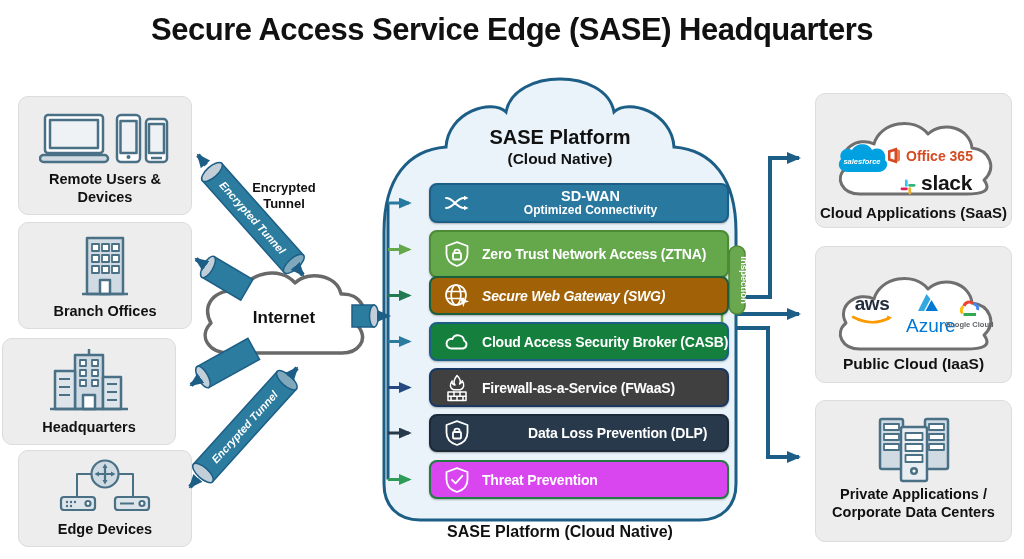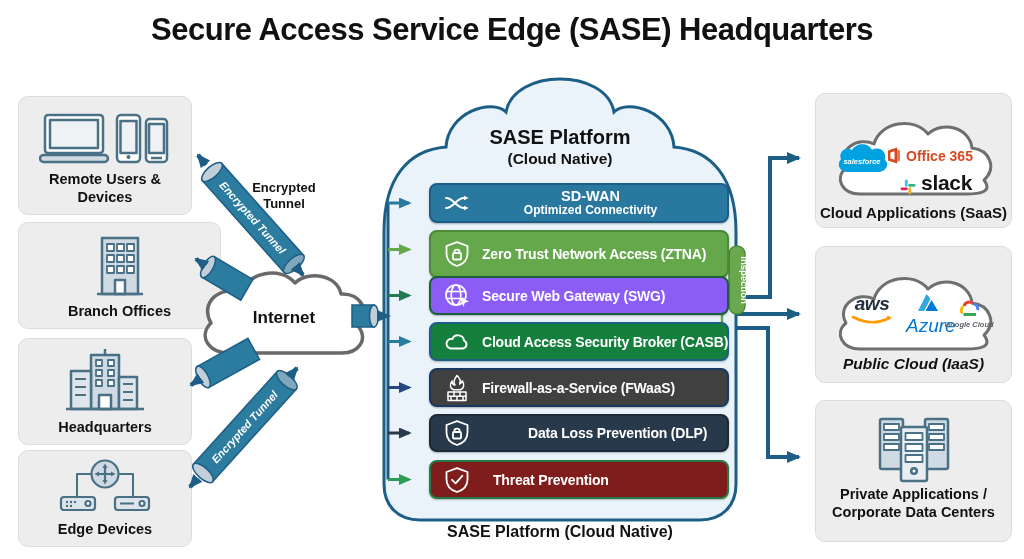--- a/index.html
+++ b/index.html
@@ -6,25 +6,25 @@
   .stage{position:relative;width:1024px;height:559px;background:#fff;overflow:hidden;
          font-family:"Liberation Sans",sans-serif;color:#111;}
   .title{position:absolute;top:12px;left:0;width:1024px;text-align:center;
          font-size:31px;font-weight:700;letter-spacing:-0.5px;}
   .layer{position:absolute;top:0;left:0;z-index:2;pointer-events:none;}
   .box{position:absolute;background:#EDEDED;border:1px solid #dcdcdc;border-radius:10px;z-index:1;}
   .box-label{position:absolute;bottom:8px;left:0;right:0;text-align:center;
              font-weight:700;font-size:14.5px;line-height:1.2;}
   .box-icon{position:absolute;left:50%;transform:translateX(-50%);}
   .l0{left:18px;top:96px;width:172px;height:117px;}
-  .l1{left:18px;top:222px;width:172px;height:105px;padding-left:29px;}
-  .l2{left:18px;top:338px;width:172px;height:105px;}
+  .l1{left:18px;top:222px;width:172px;height:105px;}
+  .l2{left:2px;top:338px;width:172px;height:105px;}
   .l3{left:18px;top:450px;width:172px;height:95px;}
   .r0{left:815px;top:93px;width:195px;height:133px;}
-  .r1{left:815px;top:246px;width:195px;height:135px;font-style:italic;}
+  .r1{left:815px;top:246px;width:195px;height:135px;}
   .r2{left:815px;top:400px;width:195px;height:140px;}
   .wrapspan{display:inline-block;max-width:122px;}
   .wrapspan2{display:inline-block;max-width:180px;font-size:14.5px;}
   .cloud-svg{position:absolute;top:2px;left:0;}
   .callout{position:absolute;left:236px;top:180px;width:96px;text-align:center;
            font-weight:700;font-size:13px;line-height:1.25;z-index:3;}
   .internet-label{position:absolute;left:224px;top:308px;width:120px;text-align:center;
            font-weight:700;font-size:17px;z-index:3;}
   .platform-title{position:absolute;left:384px;top:126px;width:352px;text-align:center;
            font-weight:700;font-size:20px;z-index:3;}
@@ -362,21 +362,21 @@
 
   <div class="svc svc1" style="background: rgb(100, 168, 75); border-color: rgb(76, 138, 54);">
     <svg class="svc-icon" viewBox="0 0 28 28" fill="none" stroke="#fff" stroke-width="1.8" stroke-linejoin="round" stroke-linecap="round">
       <path d="M14 2.2 L24.5 6 V13.5 C24.5 20 20 24.2 14 26 C8 24.2 3.5 20 3.5 13.5 V6 Z"></path>
       <rect x="10" y="13" width="8" height="6.5" rx="1"></rect>
       <path d="M11.5 13 V11.2 C11.5 9 16.5 9 16.5 11.2 V13"></path>
     </svg>
     <span class="svc-label">Zero Trust Network Access (ZTNA)</span>
   </div>
 
-  <div class="svc svc2" style="background: #8b5cf6; border-color: rgb(26, 94, 60);">
+  <div class="svc svc2" style="background: #a16207; border-color: rgb(26, 94, 60); font-style: italic;">
     <svg class="svc-icon" viewBox="0 0 28 28" fill="none" stroke="#fff" stroke-width="1.7" stroke-linecap="round">
       <circle cx="13" cy="13" r="10"></circle>
       <ellipse cx="13" cy="13" rx="4.8" ry="10"></ellipse>
       <path d="M3.6 9.5 H22.4 M3.6 16.5 H20.5"></path>
       <path d="M17 15.5 L26 19.5 L21.8 20.8 L20.4 25 Z" fill="#fff" stroke="none"></path>
     </svg>
     <span class="svc-label">Secure Web Gateway (SWG)</span>
   </div>
 
   <div class="svc svc3" style="background: #15803d; border-color: rgb(29, 94, 134);">
@@ -397,21 +397,21 @@
 
   <div class="svc svc5" style="background: rgb(39, 57, 75); border-color: rgb(27, 41, 56); gap: 46px;">
     <svg class="svc-icon" viewBox="0 0 28 28" fill="none" stroke="#fff" stroke-width="1.8" stroke-linejoin="round" stroke-linecap="round">
       <path d="M14 2.2 L24.5 6 V13.5 C24.5 20 20 24.2 14 26 C8 24.2 3.5 20 3.5 13.5 V6 Z"></path>
       <rect x="10" y="13" width="8" height="6.5" rx="1"></rect>
       <path d="M11.5 13 V11.2 C11.5 9 16.5 9 16.5 11.2 V13"></path>
     </svg>
     <span class="svc-label">Data Loss Prevention (DLP)</span>
   </div>
 
-  <div class="svc svc6" style="background: #7f1d1d; border-color: rgb(35, 122, 67); gap: 11px;">
+  <div class="svc svc6" style="background: #d946ef; border-color: rgb(35, 122, 67);">
     <svg class="svc-icon" viewBox="0 0 28 28" fill="none" stroke="#fff" stroke-width="1.8" stroke-linejoin="round" stroke-linecap="round">      
         <path d="M14 2.2 L24.5 6 V13.5 C24.5 20 20 24.2 14 26 C8 24.2 3.5 20 3.5 13.5 V6 Z"></path>
       <path d="M9 13.8 L12.6 17.4 L19.3 9.8"></path>
     </svg>
     <span class="svc-label">Threat Prevention</span>
   </div>
 
 </div>
 
 </body></html>

